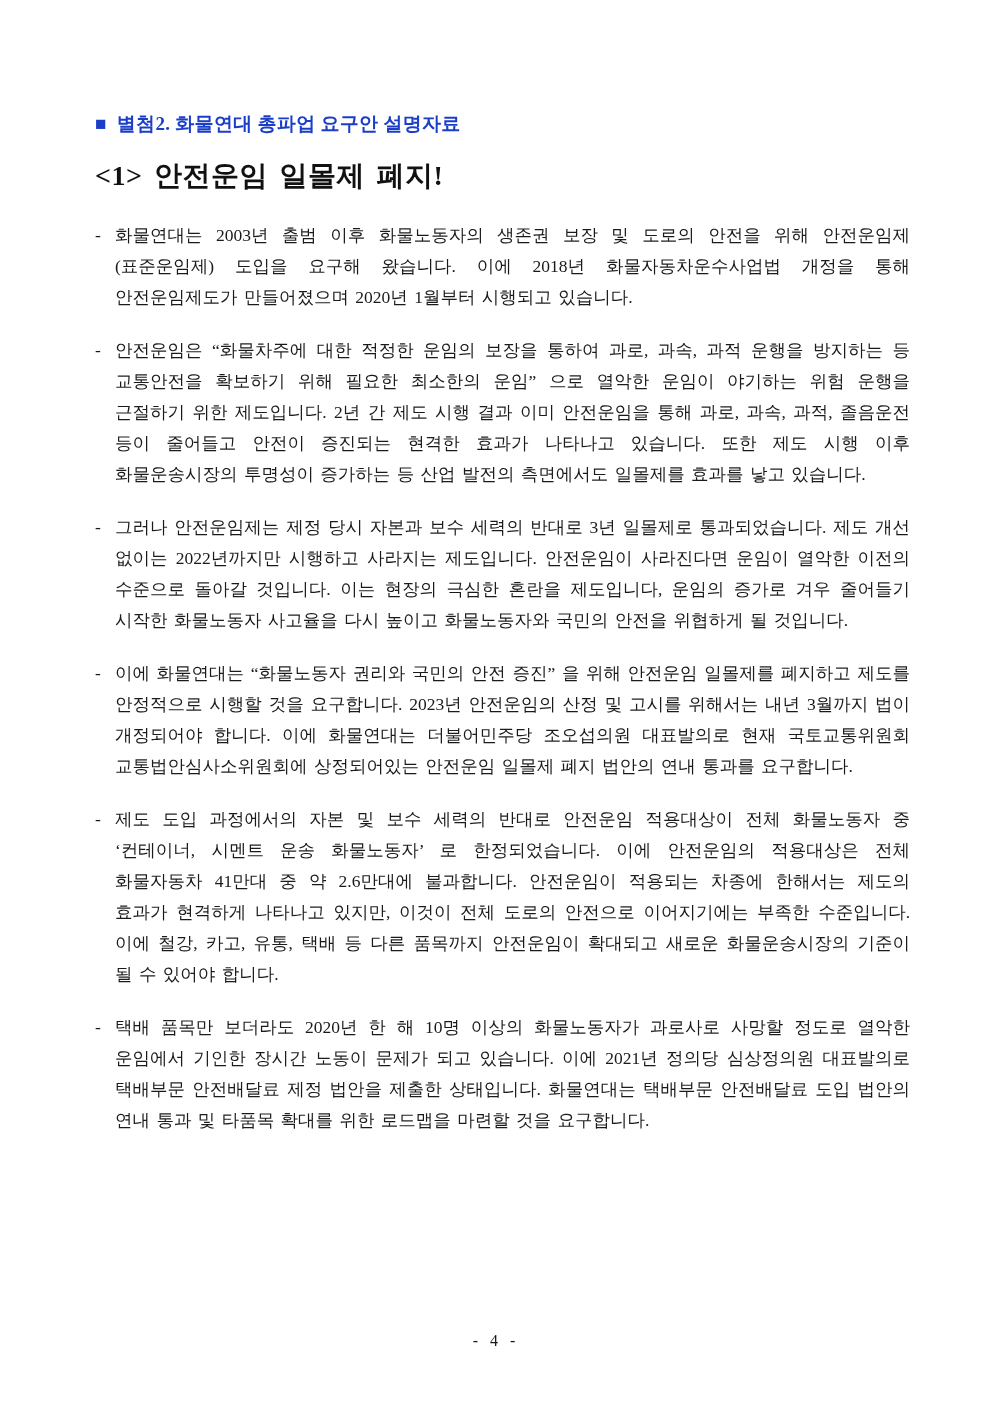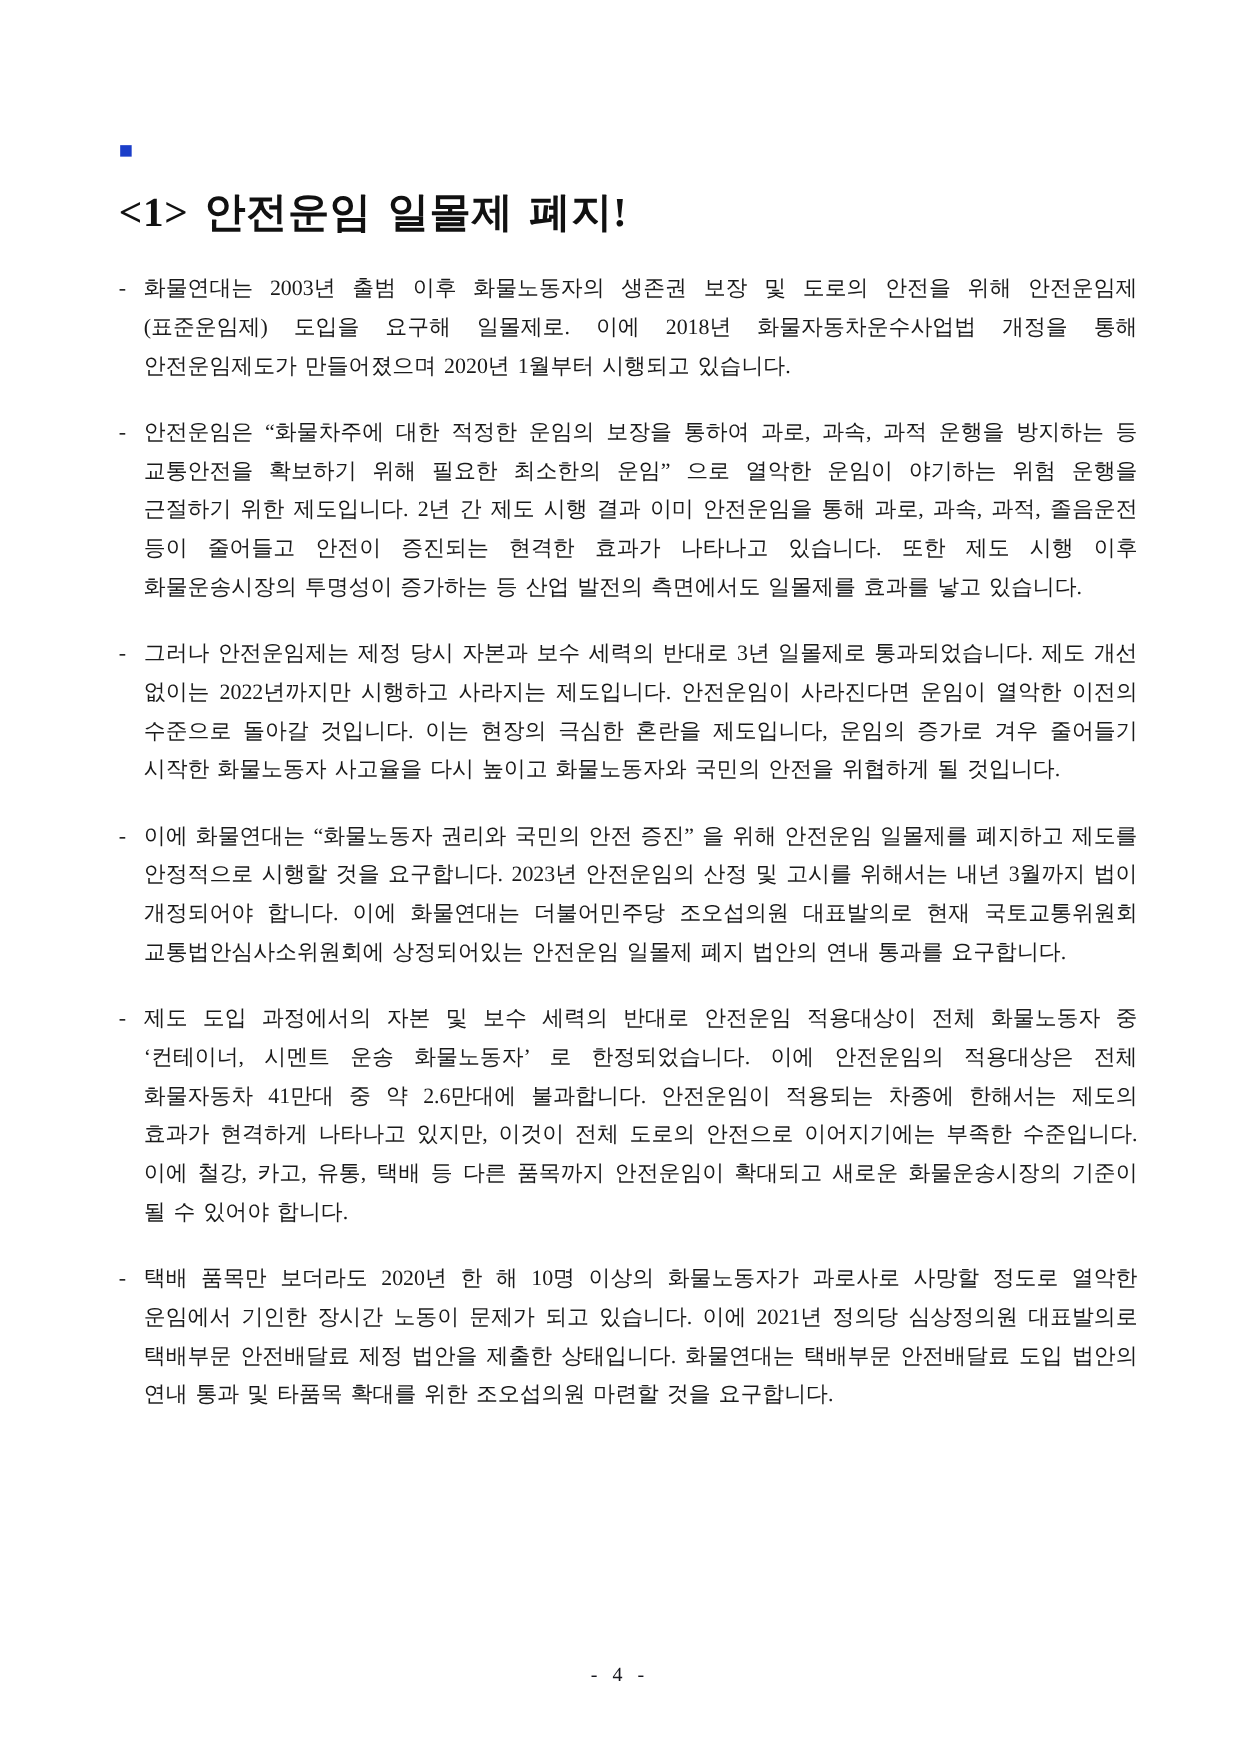--- a/index.html
+++ b/index.html
@@ -29,21 +29,21 @@
     line-height: 24px;
     margin-bottom: 22px;
     letter-spacing: 0.3px;
   }
   .hdr-bullet {
     font-size: 19px;
     line-height: 1;
     transform: translateY(-1px);
   }
   .section-heading {
-    font-size: 33px;
+    font-size: 28px;
     font-weight: bold;
     line-height: 36px;
     margin: 0 0 26px 0;
     letter-spacing: 0.5px;
     word-spacing: 4px;
     color: #111111;
   }
   .section-heading.second {
     margin-top: 56px;
     margin-bottom: 28px;
@@ -76,27 +76,28 @@
     color: #16161d;
   }
 </style>
 </head>
 <body>
 
 <div class="page">
 
   <div class="doc-header">
     <span class="hdr-bullet">■</span>
+    <span class="hdr-title">별첨2. 화물연대 총파업 요구안 설명자료</span>
   </div>
 
   <div class="section-heading">&lt;1&gt; 안전운임 일몰제 폐지!</div>
 
   <div class="para">
     <span class="bullet">-</span>
-    <span class="ptext">화물연대는 2003년 출범 이후 화물노동자의 생존권 보장 및 도로의 안전을 위해 안전운임제 (표준운임제) 도입을 요구해 일몰제로. 이에 2018년 화물자동차운수사업법 개정을 통해 안전운임제도가 만들어졌으며 2020년 1월부터 시행되고 있습니다.</span>
+    <span class="ptext">화물연대는 2003년 출범 이후 화물노동자의 생존권 보장 및 도로의 안전을 위해 안전운임제 (표준운임제) 도입을 요구해 왔습니다. 이에 2018년 화물자동차운수사업법 개정을 통해 안전운임제도가 만들어졌으며 2020년 1월부터 시행되고 있습니다.</span>
   </div>
 
   <div class="para">
     <span class="bullet">-</span>
     <span class="ptext">안전운임은 “화물차주에 대한 적정한 운임의 보장을 통하여 과로, 과속, 과적 운행을 방지하는 등 교통안전을 확보하기 위해 필요한 최소한의 운임” 으로 열악한 운임이 야기하는 위험 운행을 근절하기 위한 제도입니다. 2년 간 제도 시행 결과 이미 안전운임을 통해 과로, 과속, 과적, 졸음운전 등이 줄어들고 안전이 증진되는 현격한 효과가 나타나고 있습니다. 또한 제도 시행 이후 화물운송시장의 투명성이 증가하는 등 산업 발전의 측면에서도 일몰제를 효과를 낳고 있습니다.</span>
   </div>
 
   <div class="para">
     <span class="bullet">-</span>
     <span class="ptext">그러나 안전운임제는 제정 당시 자본과 보수 세력의 반대로 3년 일몰제로 통과되었습니다. 제도 개선 없이는 2022년까지만 시행하고 사라지는 제도입니다. 안전운임이 사라진다면 운임이 열악한 이전의 수준으로 돌아갈 것입니다. 이는 현장의 극심한 혼란을 제도입니다, 운임의 증가로 겨우 줄어들기 시작한 화물노동자 사고율을 다시 높이고 화물노동자와 국민의 안전을 위협하게 될 것입니다.</span>
@@ -108,18 +109,18 @@
   </div>
 
 
   <div class="para">
     <span class="bullet">-</span>
     <span class="ptext">제도 도입 과정에서의 자본 및 보수 세력의 반대로 안전운임 적용대상이 전체 화물노동자 중 ‘컨테이너, 시멘트 운송 화물노동자’ 로 한정되었습니다. 이에 안전운임의 적용대상은 전체 화물자동차 41만대 중 약 2.6만대에 불과합니다. 안전운임이 적용되는 차종에 한해서는 제도의 효과가 현격하게 나타나고 있지만, 이것이 전체 도로의 안전으로 이어지기에는 부족한 수준입니다. 이에 철강, 카고, 유통, 택배 등 다른 품목까지 안전운임이 확대되고 새로운 화물운송시장의 기준이 될 수 있어야 합니다.</span>
   </div>
 
   <div class="para">
     <span class="bullet">-</span>
-    <span class="ptext">택배 품목만 보더라도 2020년 한 해 10명 이상의 화물노동자가 과로사로 사망할 정도로 열악한 운임에서 기인한 장시간 노동이 문제가 되고 있습니다. 이에 2021년 정의당 심상정의원 대표발의로 택배부문 안전배달료 제정 법안을 제출한 상태입니다. 화물연대는 택배부문 안전배달료 도입 법안의 연내 통과 및 타품목 확대를 위한 조오섭의원 마련할 것을 요구합니다.</span>
+    <span class="ptext">택배 품목만 보더라도 2020년 한 해 10명 이상의 화물노동자가 과로사로 사망할 정도로 열악한 운임에서 기인한 장시간 노동이 문제가 되고 있습니다. 이에 2021년 정의당 심상정의원 대표발의로 택배부문 안전배달료 제정 법안을 제출한 상태입니다. 화물연대는 택배부문 안전배달료 도입 법안의 연내 통과 및 타품목 확대를 위한 로드맵을 마련할 것을 요구합니다.</span>
   </div>
 
   <div class="page-footer">- 4 -</div>
 
 </div>
 
 </body></html>

